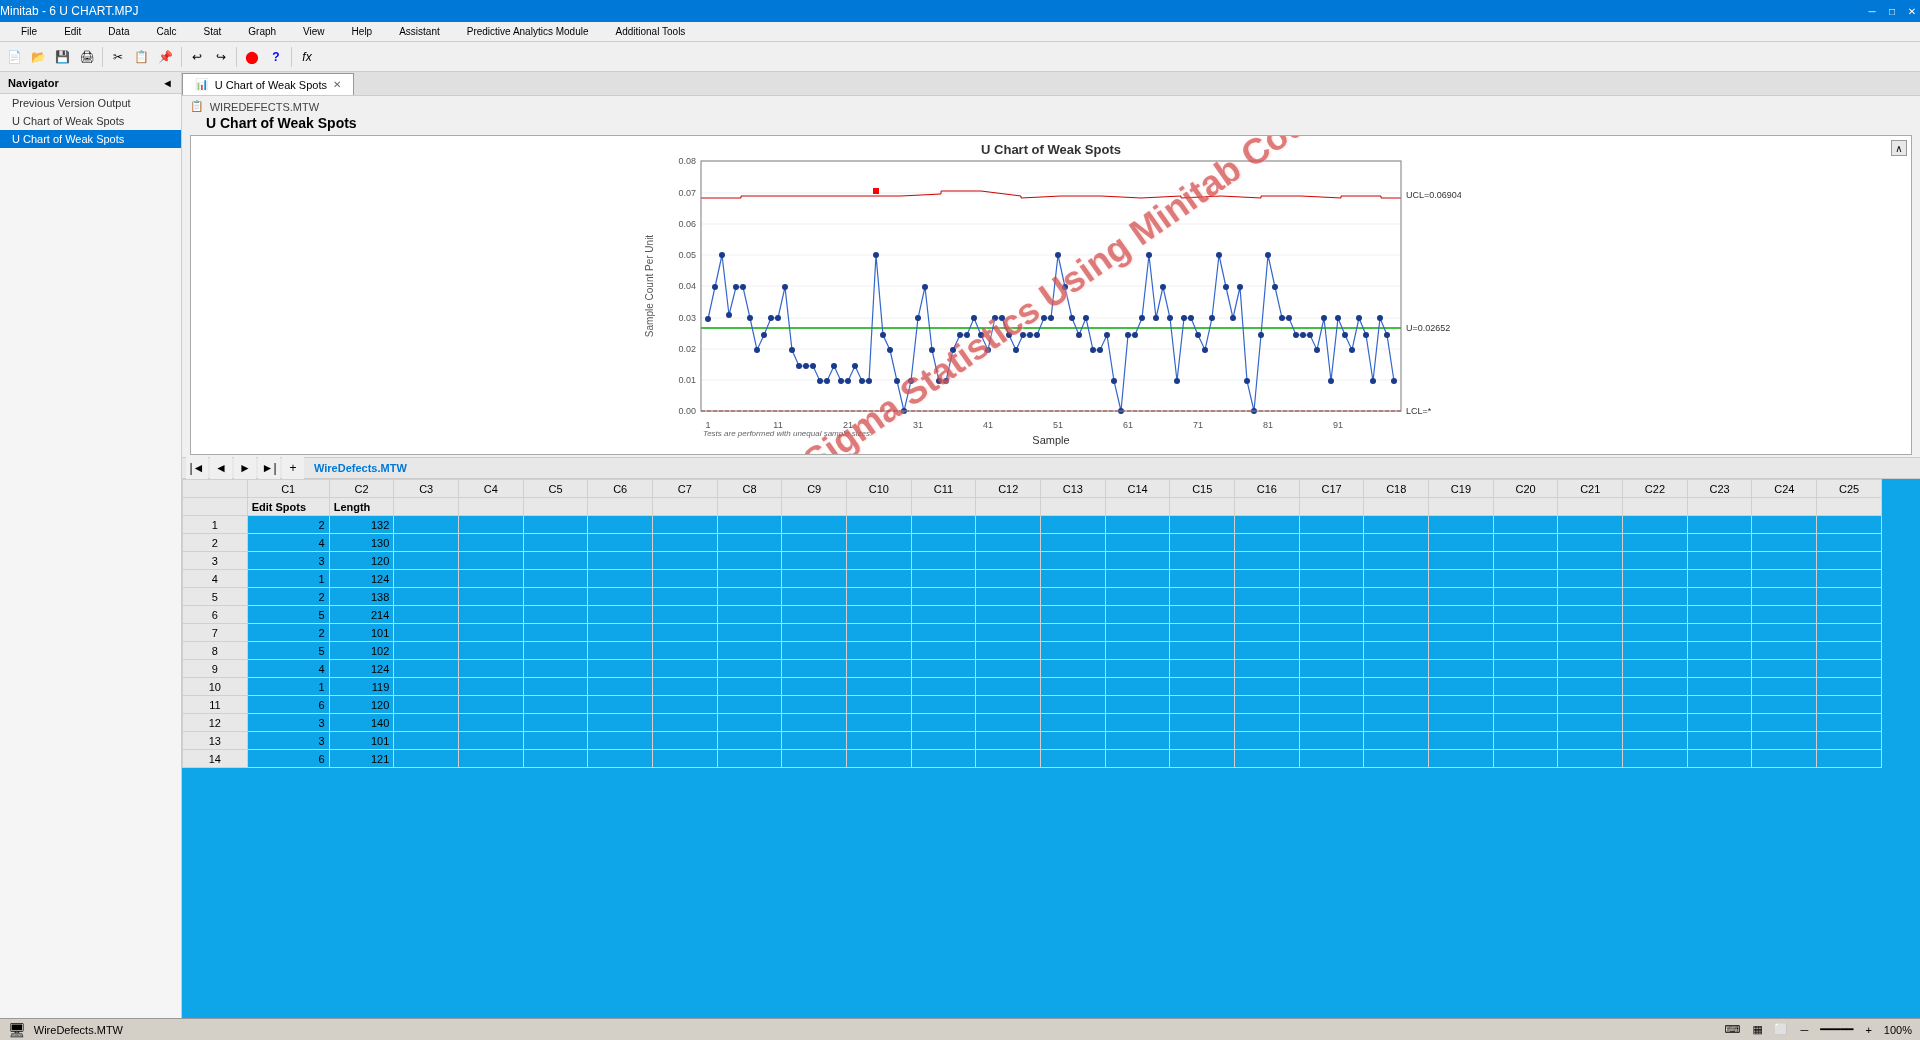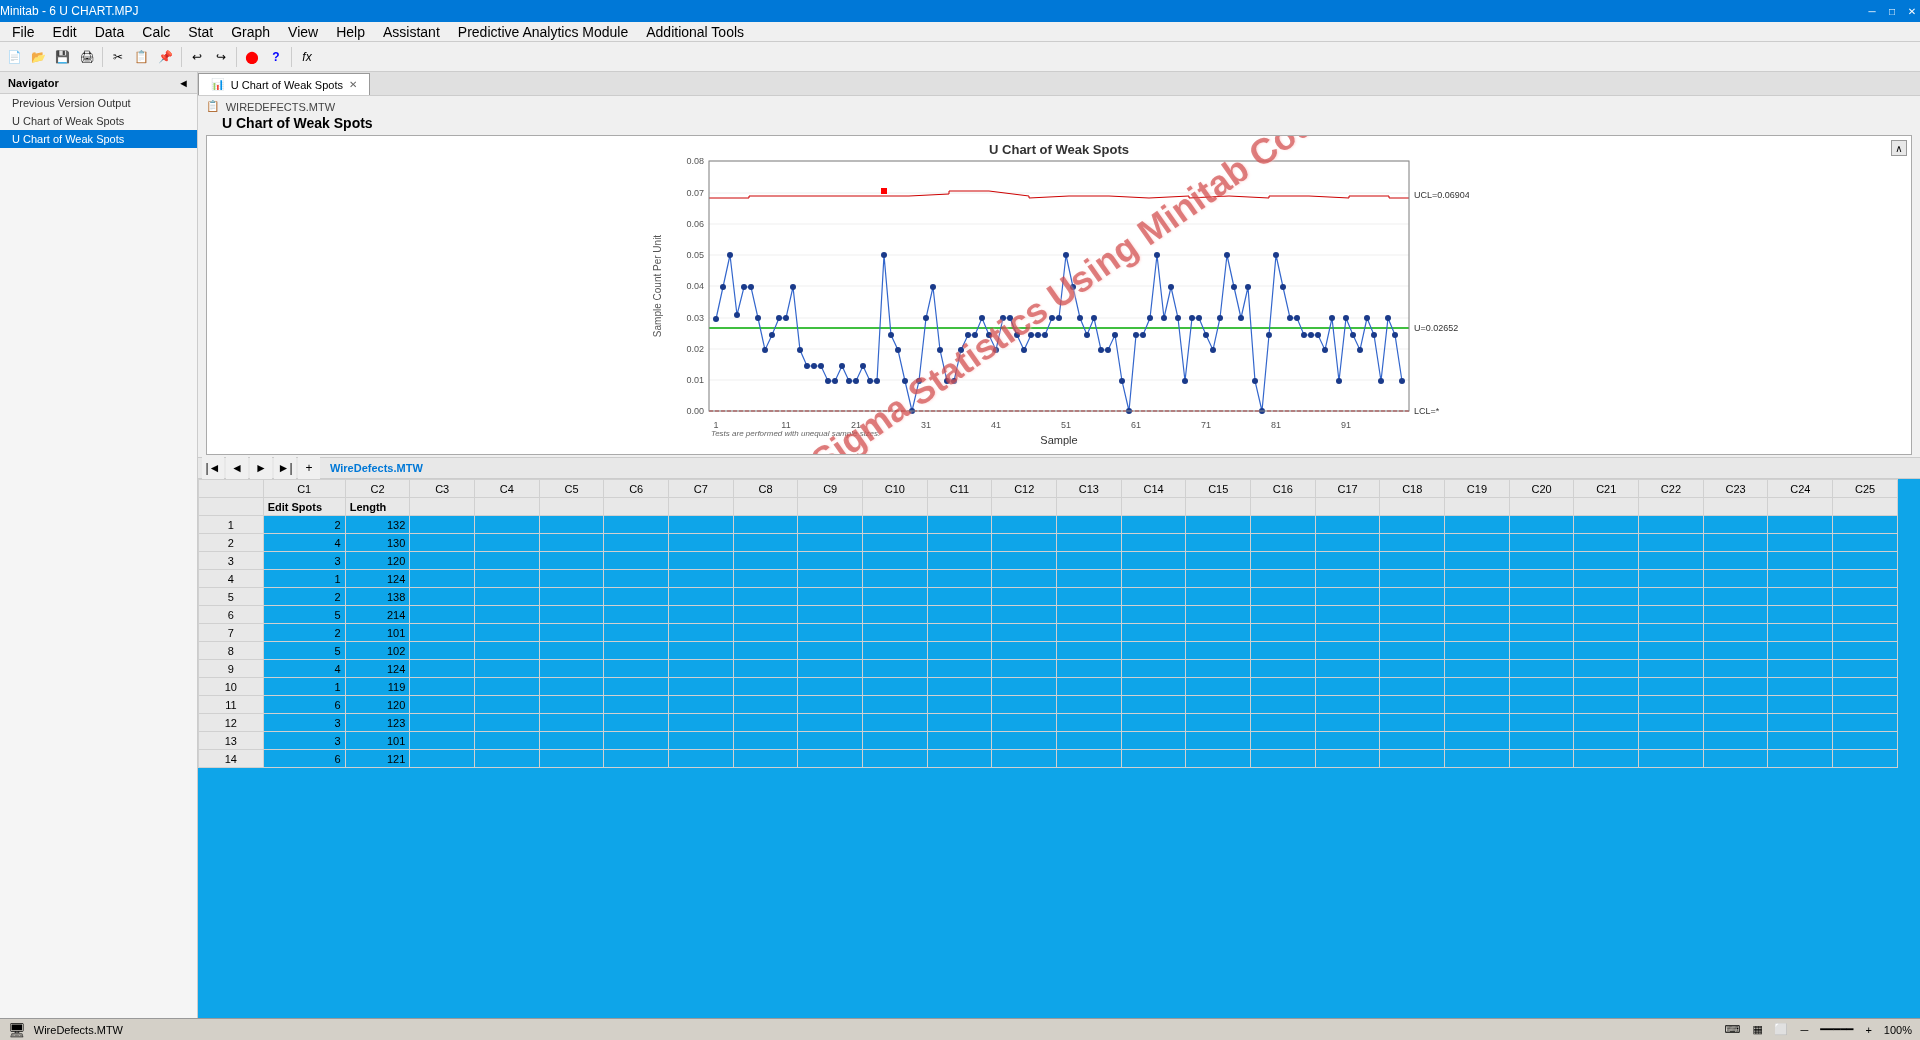--- a/index.html
+++ b/index.html
@@ -29,22 +29,23 @@
       background: #f0f0f0;
       display: flex;
       align-items: center;
       padding: 0 4px;
       border-bottom: 1px solid #ccc;
       gap: 2px;
     }
     .menu-item {
       padding: 2px 8px;
       cursor: pointer;
-      font-size: 14px;
+      font-size: 10px;
       color: #000;
+      margin-left: 9px;
     }
 
     
     #toolbar {
       height: 30px;
       background: #f0f0f0;
       border-bottom: 1px solid #ccc;
       display: flex;
       align-items: center;
       padding: 0 4px;
@@ -61,21 +62,21 @@
     .toolbar-separator { width: 1px; height: 20px; background: #ccc; margin: 0 2px; }
 
     
     #main-layout {
       display: flex;
       height: calc(1040px - 22px - 20px - 30px - 22px);
     }
 
     
     #navigator {
-      width: 198px;
+      width: 182px;
       background: #f5f5f5;
       border-right: 1px solid #ccc;
       display: flex;
       flex-direction: column;
     }
     #navigator-header {
       height: 22px;
       background: #e8e8e8;
       border-bottom: 1px solid #ccc;
       display: flex;
@@ -927,21 +928,21 @@
               <td></td>
               <td></td>
               <td></td>
               <td></td>
               <td></td>
               <td></td>
             </tr>
             <tr>
               <td class="row-num">12</td>
               <td>3</td>
-              <td>123</td>
+              <td>140</td>
               <td></td>
               <td></td>
               <td></td>
               <td></td>
               <td></td>
               <td></td>
               <td></td>
               <td></td>
               <td></td>
               <td></td>

